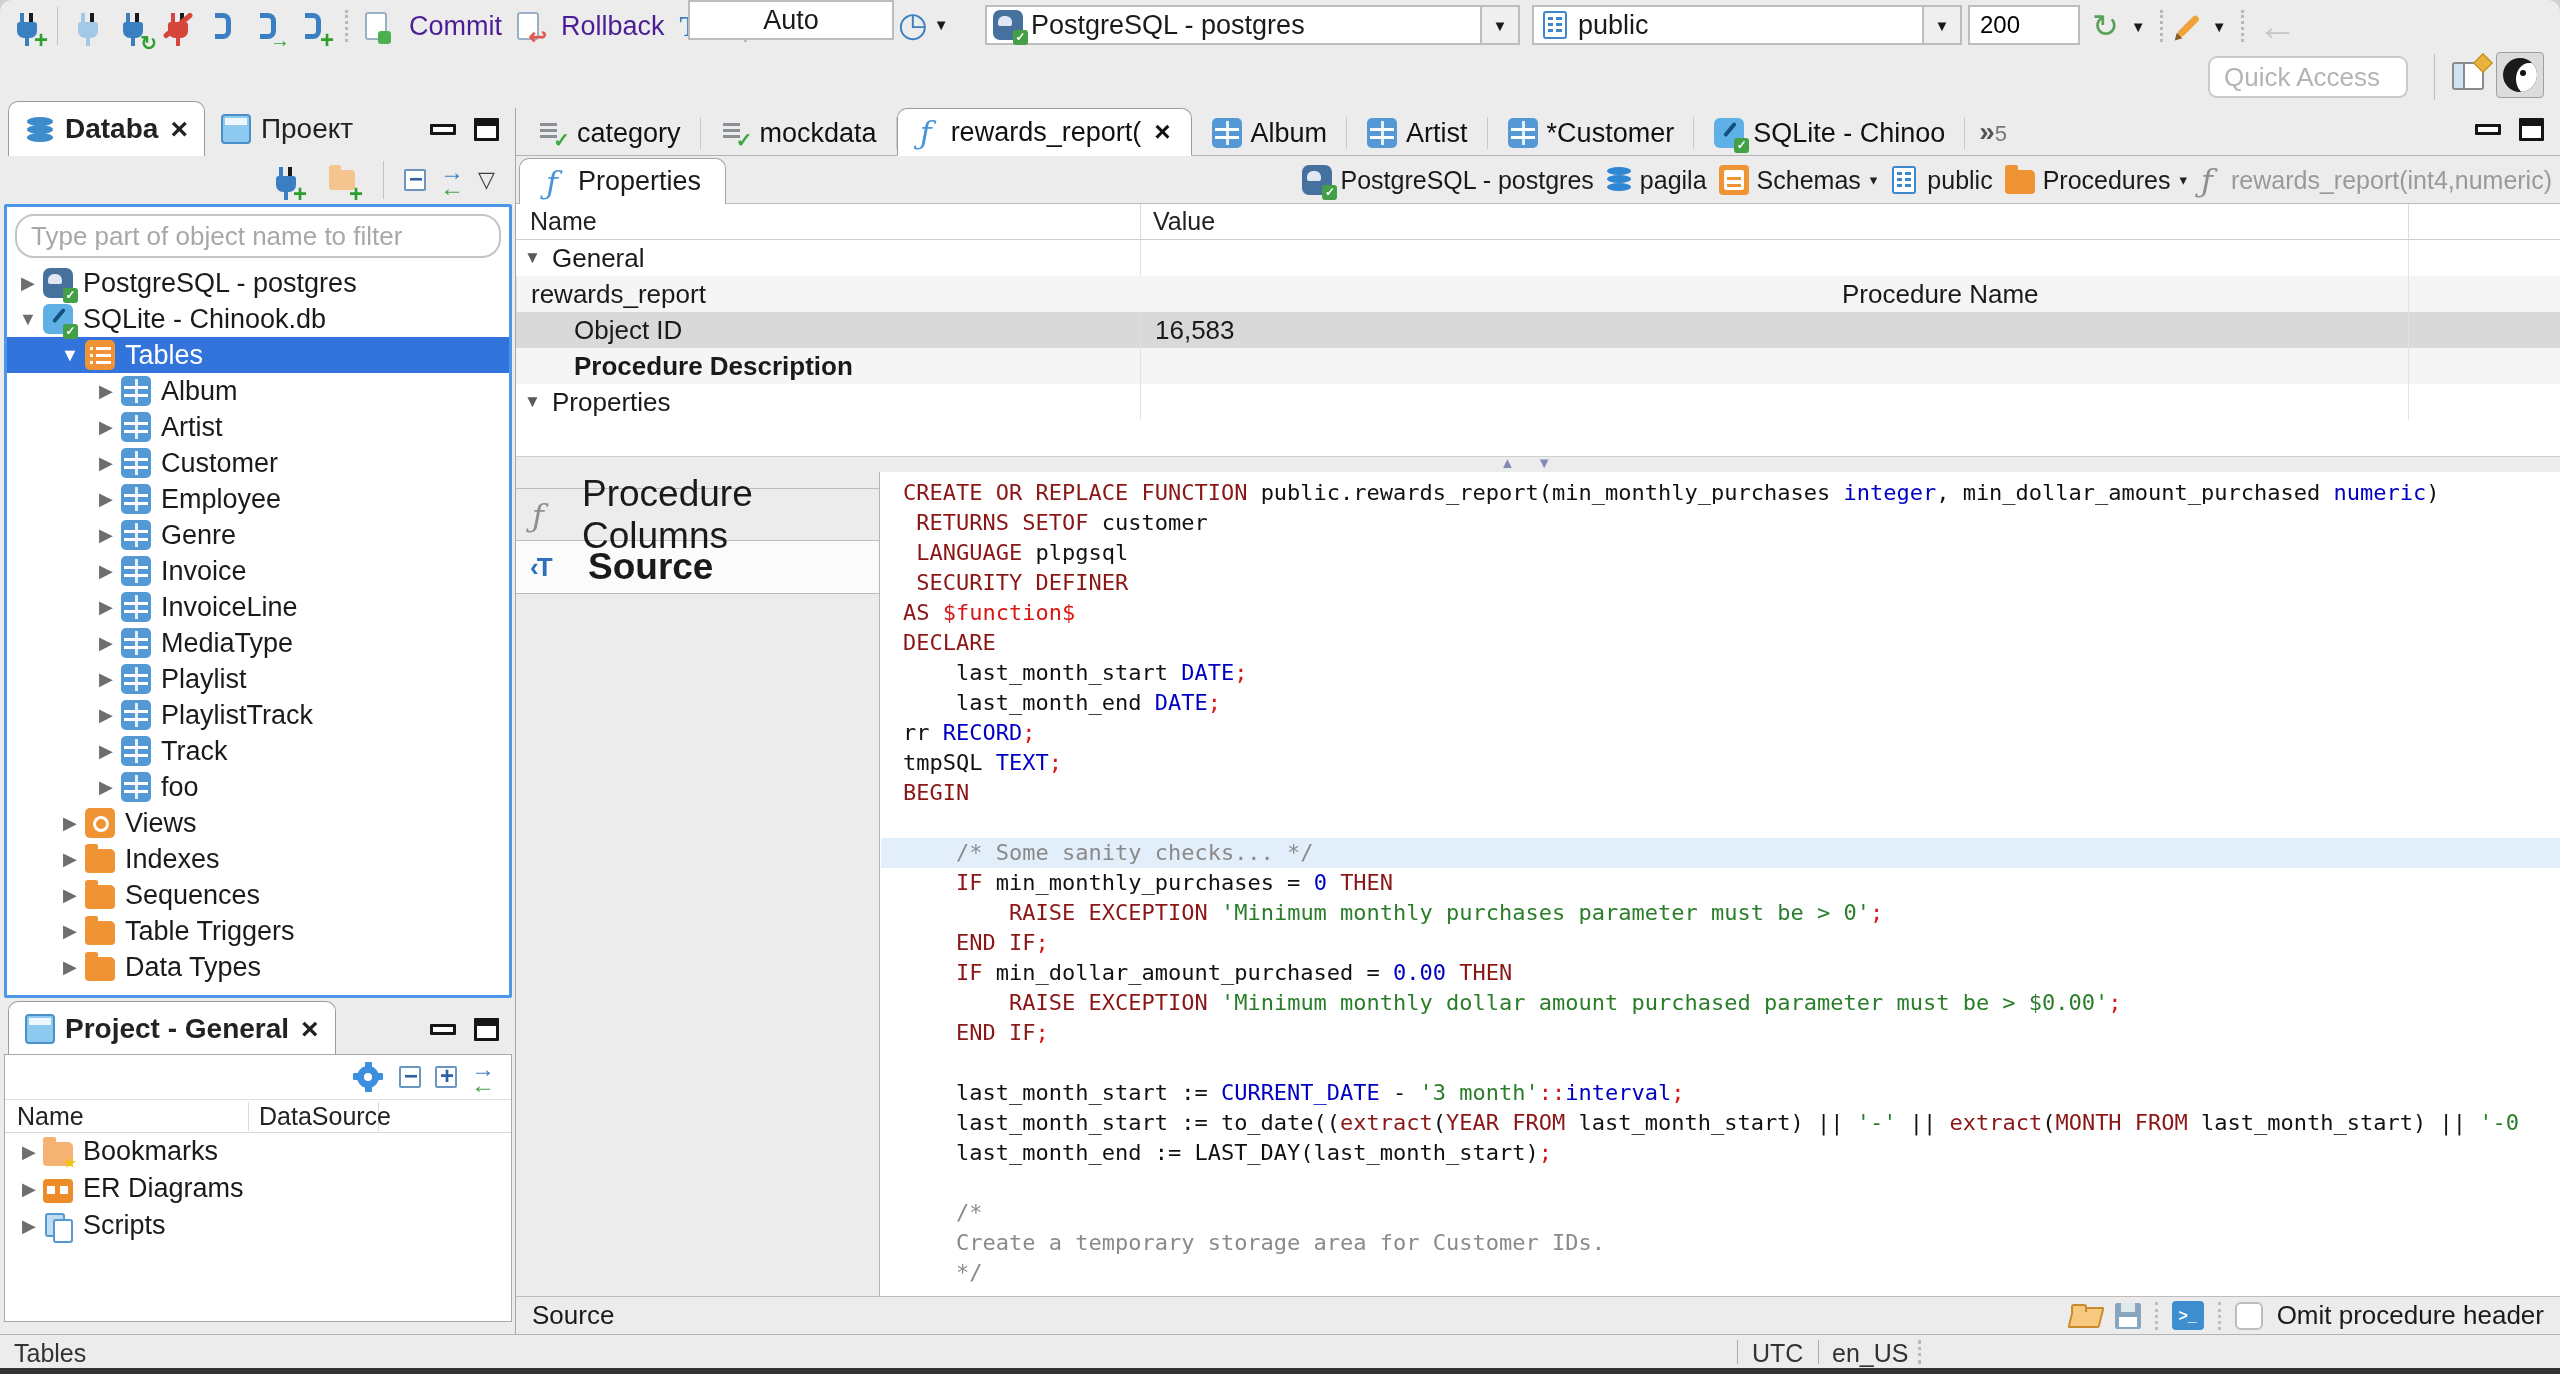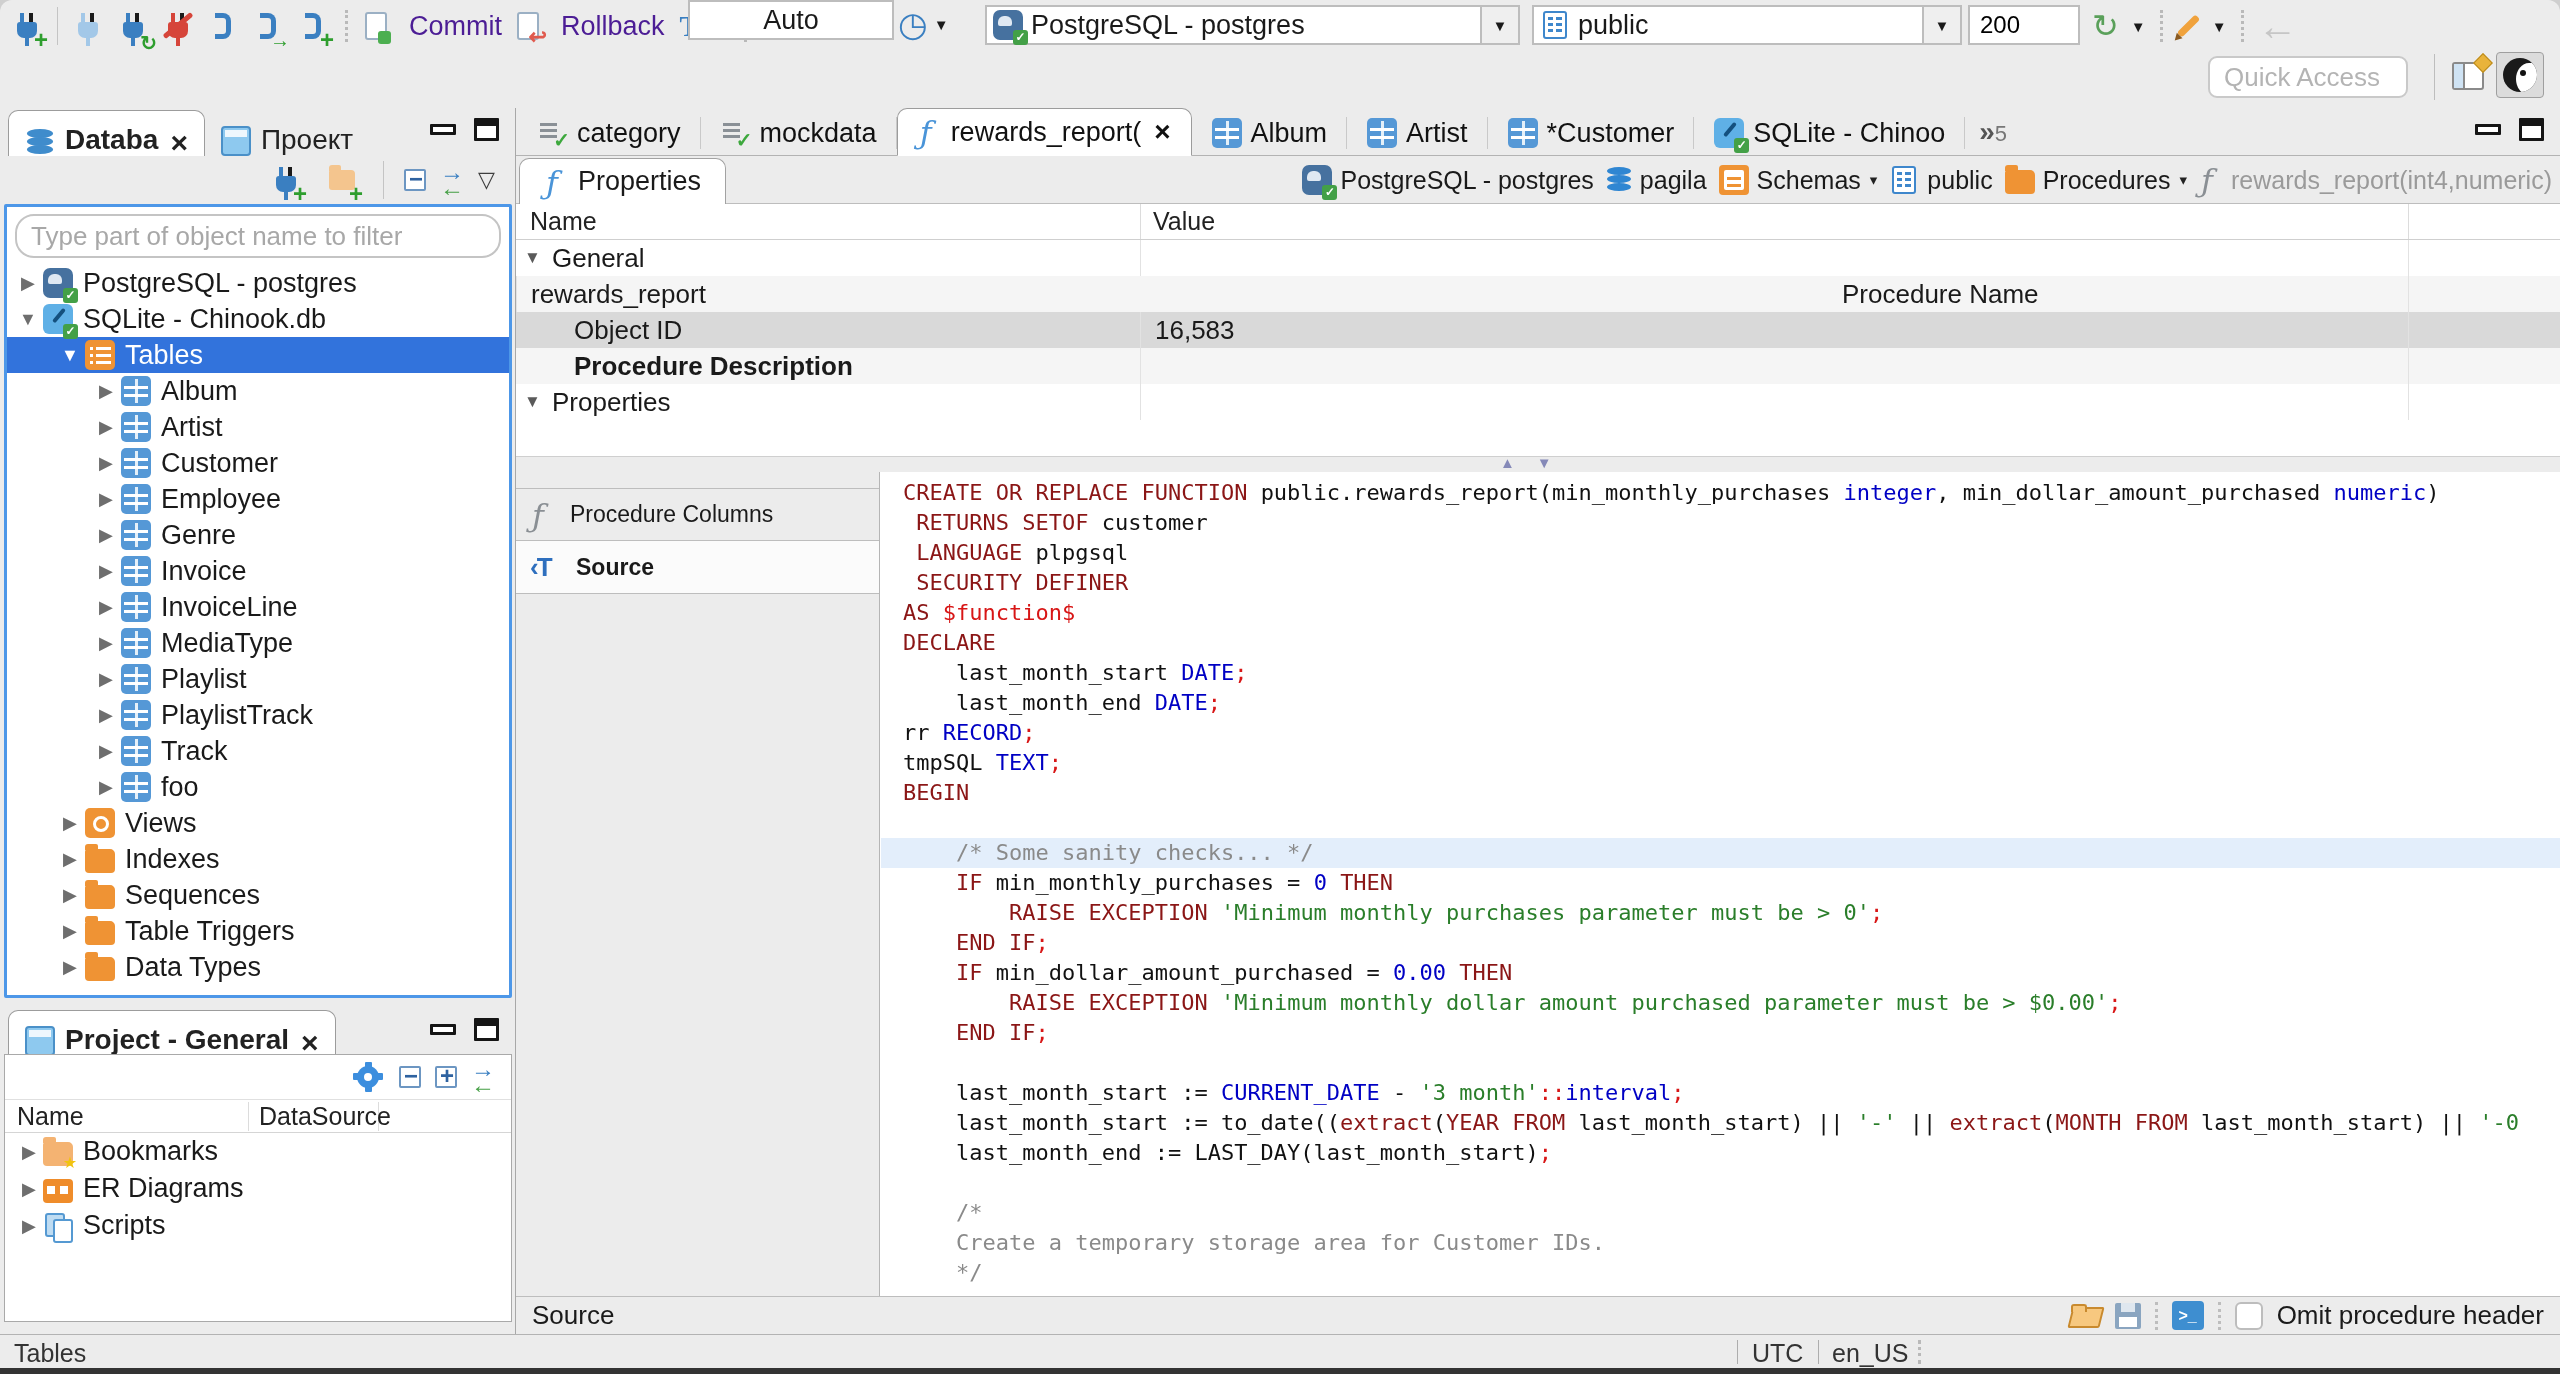--- a/index.html
+++ b/index.html
@@ -98,21 +98,21 @@
   .dog{width:34px;height:34px;border-radius:50%;background:#1a1a1a;position:relative;overflow:hidden}
   .dog::before{content:"";position:absolute;left:13px;top:5px;width:26px;height:32px;background:#fff;border-radius:50% 40% 50% 50%}
   .dog::after{content:"";position:absolute;left:17px;top:12px;width:6px;height:6px;background:#111;border-radius:50%}
   
   .winbtns{display:flex;align-items:center;gap:18px}
   .wmin{width:26px;height:11px;background:#fff;border:3px solid #151515;border-radius:1px}
   .wmax{width:25px;height:23px;background:#fff;border:3px solid #151515;border-top-width:8px;border-radius:1px}
   
   #sidebar{position:absolute;left:0;top:108px;width:516px;height:1226px;border-right:1px solid #a8a8a8;background:#ececec}
   .panel-tabrow{position:relative;height:48px;display:flex;align-items:flex-end;padding-left:8px}
-  .panel-tab{height:46px;display:flex;align-items:flex-end;gap:10px;padding:0 16px;font-size:28px;color:#222}
+  .panel-tab{height:55px;display:flex;align-items:center;gap:10px;padding:12px 16px;font-size:28px;color:#222}
   .panel-tab.active{background:#fff;border:1px solid #9c9c9c;border-bottom:none;border-radius:10px 10px 0 0;font-weight:bold}
   .panel-tab .close{font-size:30px;font-weight:bold;color:#222;margin-left:2px;line-height:26px}
   .panel-tabrow .winbtns{position:absolute;right:16px;top:10px}
   #nav-toolbar{position:absolute;left:0;top:48px;width:100%;height:48px;display:flex;justify-content:flex-end;align-items:center;gap:14px;padding-right:20px}
   .folder-add{position:relative;width:26px;height:20px;background:#f4c58e;border-radius:2px 4px 3px 3px}
   .folder-add::before{content:"";position:absolute;left:0;top:-5px;width:12px;height:6px;background:#f4c58e;border-radius:3px 2px 0 0}
   .sq-ic{position:relative;width:22px;height:22px;border:2px solid #6c96c2;background:#fff;border-radius:2px}
   .sq-ic::after{position:absolute;top:-6px;left:3px;font-size:24px;color:#2e62a0;font-weight:bold}
   .sq-ic.minus::after{content:"−"}
   .sq-ic.plus::after{content:"+"}
@@ -173,21 +173,21 @@
   .gname.item{padding-left:58px}
   .gname .gtw{width:28px;color:#5a5a5a;font-size:17px}
   .gname.bold{font-weight:bold}
   .gval{width:1268px;padding-left:14px;border-left:1px solid #e2e2e2;align-self:stretch;display:flex;align-items:center}
   .gfill{flex:1;border-left:1px solid #e2e2e2;align-self:stretch}
   .linkval{color:#2a2ad0;text-decoration:underline}
   #splitter{position:absolute;left:0;top:348px;width:100%;height:16px;background:#ececec;border-top:1px solid #cfcfcf}
   .split-arrows{position:absolute;left:984px;top:-3px;color:#8589b8;font-size:15px;display:flex;gap:22px}
   #lower{position:absolute;left:0;top:364px;width:100%;height:824px;background:#fff}
   #side-tabs{position:absolute;left:0;top:0;width:364px;height:100%;background:#ececec;border-right:1px solid #b5b5b5;padding-top:16px}
-  .stab{height:53px;display:flex;align-items:center;gap:16px;padding-left:14px;font-size:23px;border-bottom:1px solid #bdbdbd}
+  .stab{height:53px;display:flex;align-items:center;gap:28px;padding-left:14px;font-size:37px;border-bottom:1px solid #bdbdbd}
   .stab:first-of-type{border-top:1px solid #bdbdbd}
   .stab.selected{background:#fbfbfb;font-weight:bold}
   #code{position:absolute;left:365px;top:0;right:0;height:100%;background:#fff;overflow:hidden;
         padding:6px 0 0 22px;font-family:"DejaVu Sans Mono",monospace;font-size:22px;line-height:30px;white-space:pre}
   .cl{height:30px}
   .cl.hl{background:#e3eefb;margin-left:-22px;padding-left:22px;margin-right:0}
   .tk-k{color:#8b1616}.tk-t{color:#0000c4}.tk-s{color:#2a7e2a}.tk-r{color:#d81616}.tk-c{color:#8a8a8a}.tk-p{color:#111}
   #editor-bottom{position:absolute;left:0;top:1188px;width:100%;height:38px;background:#ececec;border-top:1px solid #bdbdbd;display:flex;align-items:center;font-size:26px}
   #editor-bottom .pg{margin-left:16px}
   #editor-bottom .right{margin-left:auto;display:flex;align-items:center;gap:14px;padding-right:16px}

